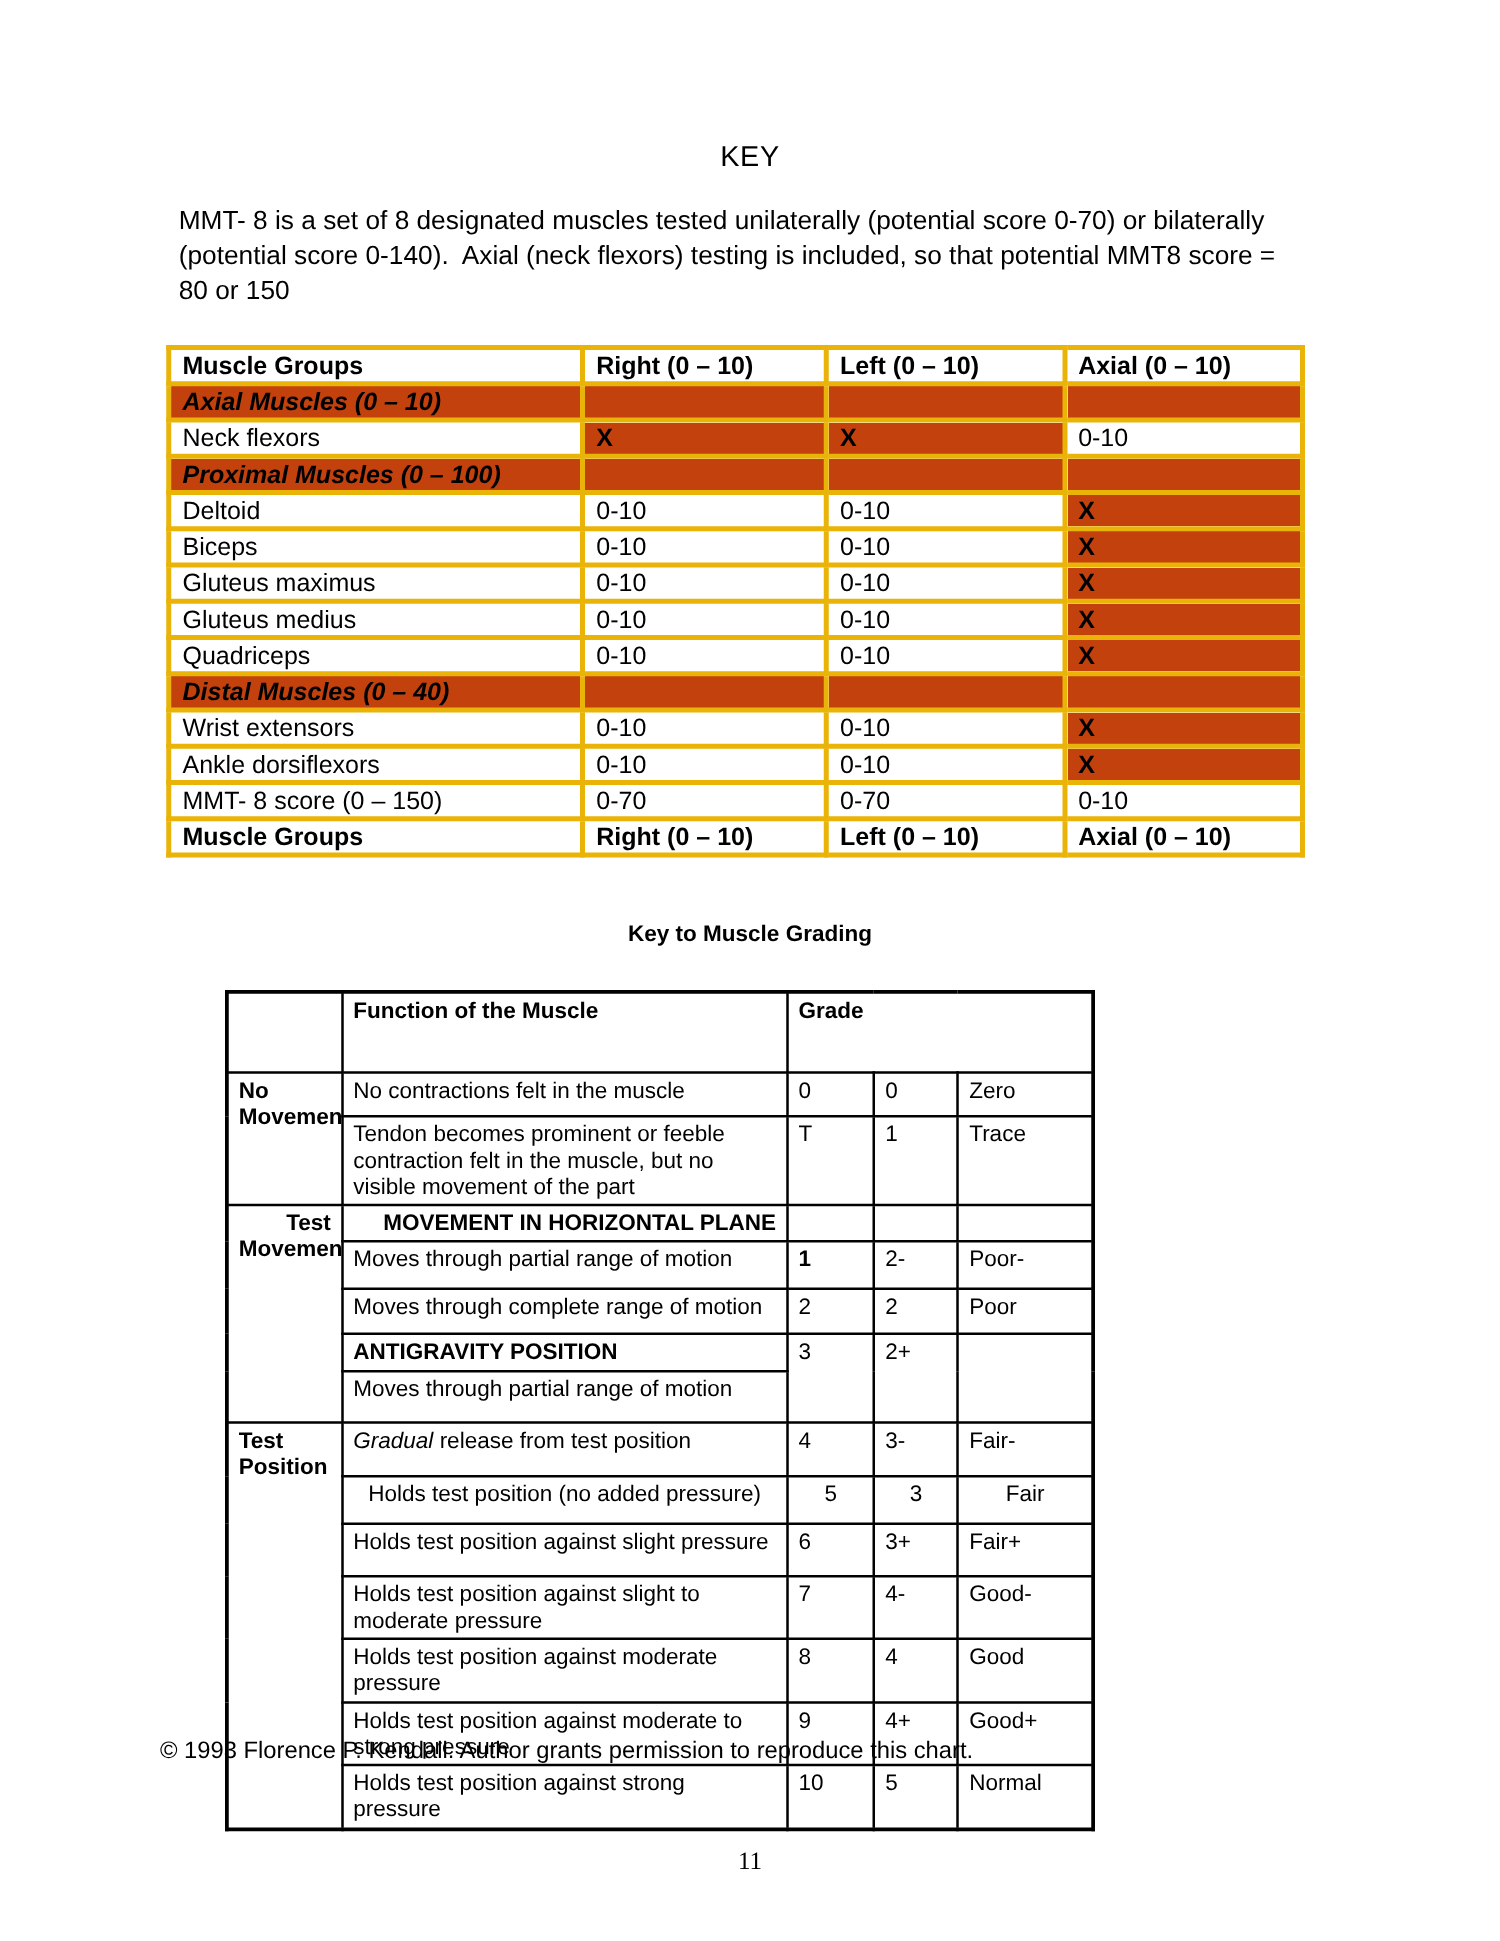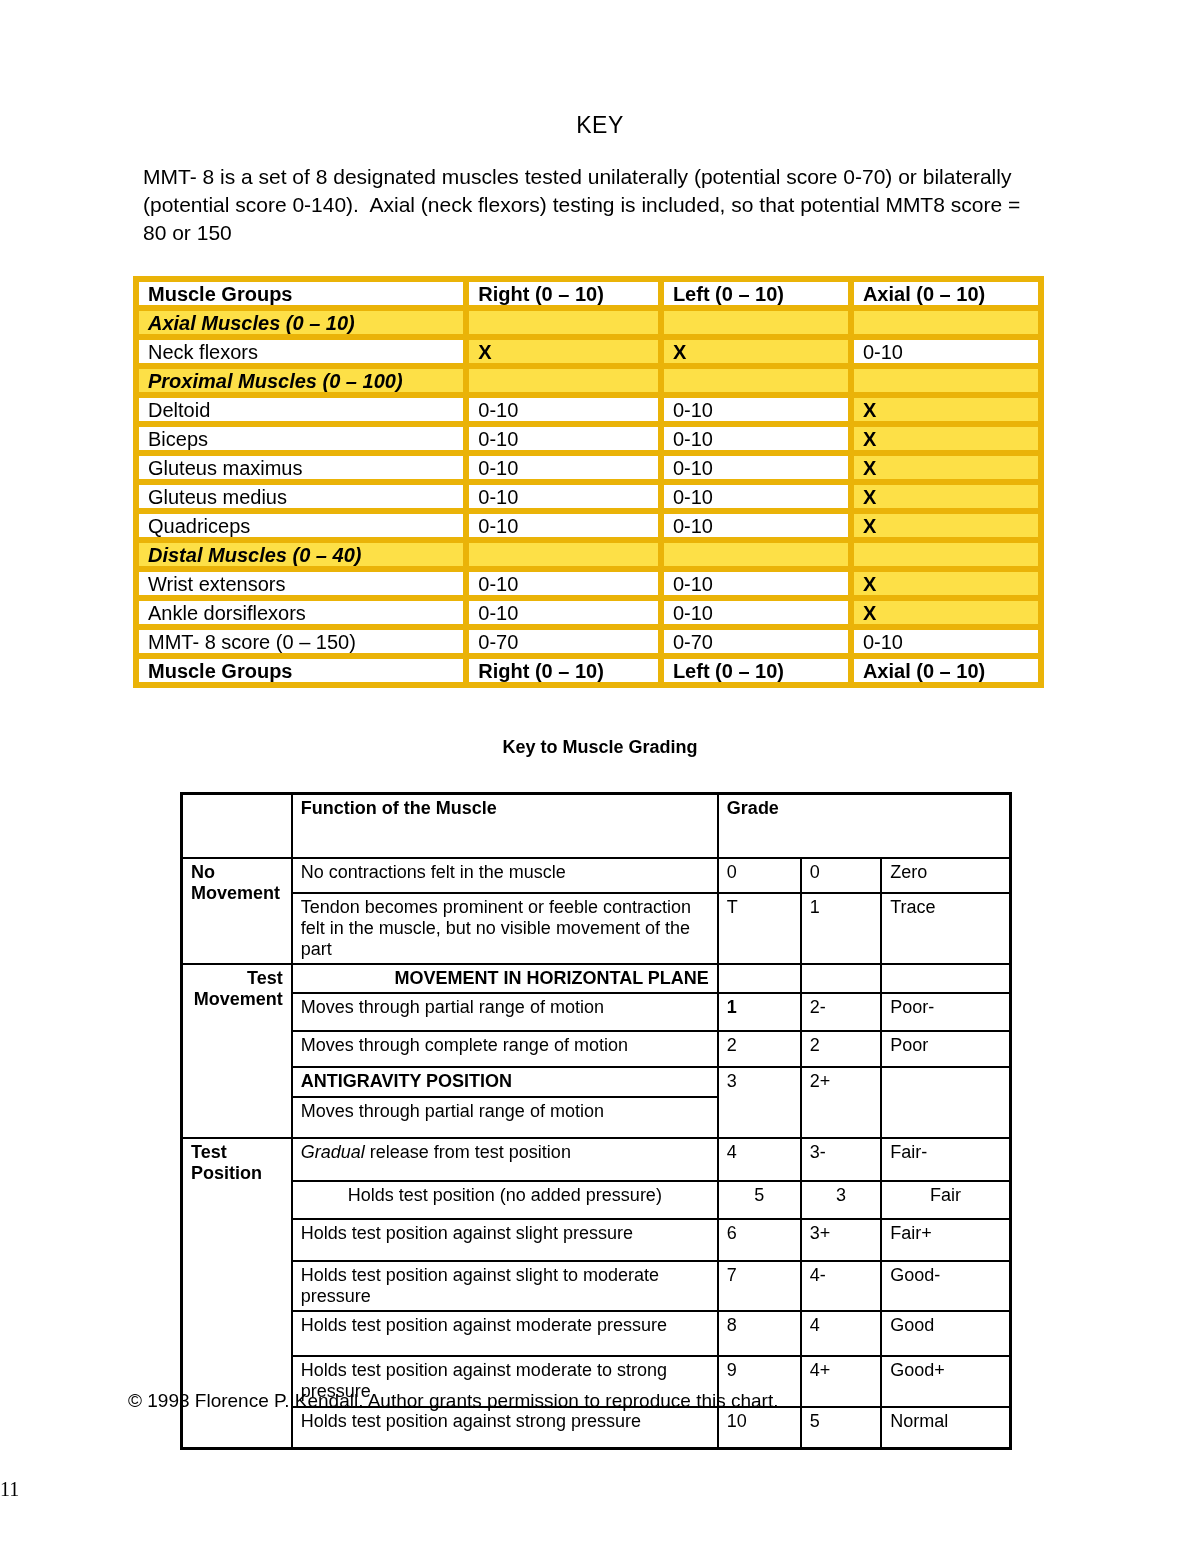--- a/index.html
+++ b/index.html
@@ -25,38 +25,38 @@
   }
   table { border-collapse: collapse; table-layout: fixed; }
   td { overflow: hidden; }
 
   
   #muscle-table {
     position: absolute; left: 133px; top: 276px; width: 911px;
     border: 3px solid #000;
   }
   #muscle-table td {
-    border: 6px solid #eab308;
+    border: 4px solid #eab308;
     height: 29px;
     padding: 0 9px;
     font-size: 20px;
     line-height: 1.1;
     vertical-align: middle;
     text-align: left;
   }
 
   
   .grading-title {
     position: absolute; top: 737px; left: 0; width: 100%;
     text-align: center; font-size: 18px; font-weight: bold; margin: 0;
   }
 
   
   #grading-table {
-    position: absolute; left: 180px; top: 792px; width: 832px;
+    position: absolute; left: 180px; top: 792px; width: 696px;
     border: 3px solid #000;
   }
   #grading-table td {
     border: 2px solid #000;
     padding: 3px 8px;
     font-size: 18px;
     line-height: 1.18;
     vertical-align: top;
     text-align: left;
   }
@@ -73,30 +73,31 @@
   #grading-table tr:nth-child(11) td { height: 42px; }
   #grading-table tr:nth-child(12) td { height: 26px; }
   #grading-table tr:nth-child(13) td { height: 45px; }
   #grading-table tr:nth-child(14) td { height: 45px; }
   #grading-table tr:nth-child(15) td { height: 42px; }
 
   
   td.bold { font-weight: bold; }
   td.italic { font-style: italic; }
   td.center { text-align: center; }
-  td.shaded { background: #fde047; }
+  td.shaded { background: #c2410c; }
   td.mid { vertical-align: middle; }
   td.thick-top { border-top: 3px solid #000; }
 
   .copyright {
     position: absolute; left: 128px; top: 1390px; margin: 0;
     font-size: 19px;
   }
   .pagenum {
     position: absolute; top: 1478px; left: 0; width: 100%;
+    text-align: center;
     font-family: "Liberation Serif", serif;
     font-size: 20px;
   }
 </style>
 </head>
 <body>
 
 <div class="page">
 
   <h1 class="page-title">KEY</h1>

